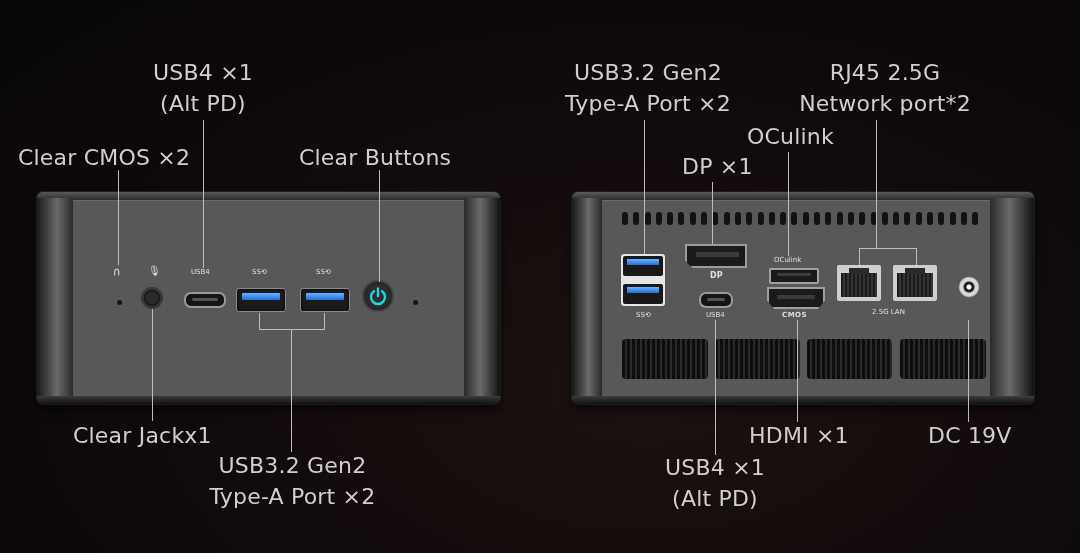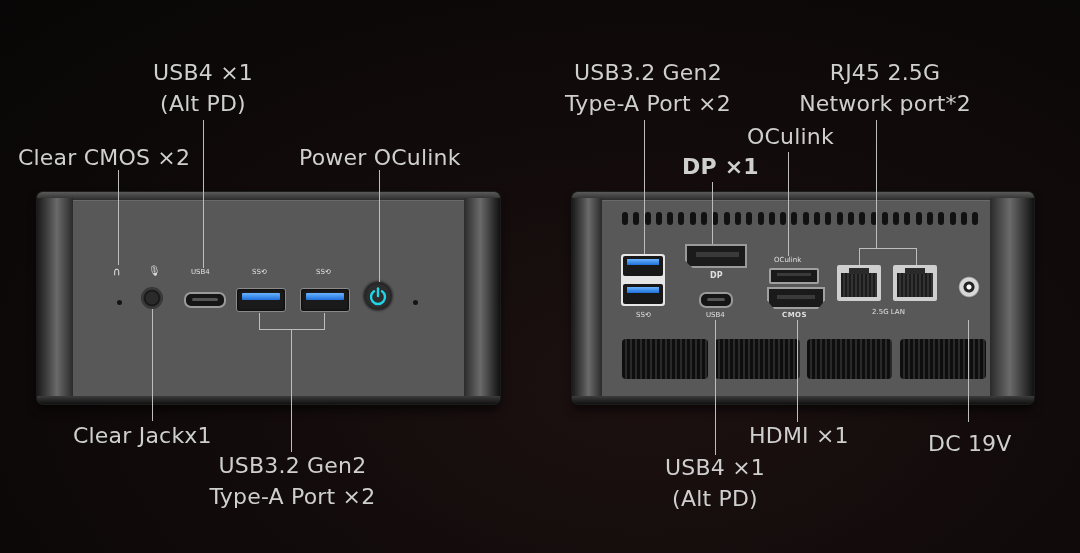--- a/index.html
+++ b/index.html
@@ -158,21 +158,21 @@
 <div class="line vline" style="left:259px; top:313px; height:16px;"></div>
 <div class="line vline" style="left:324px; top:313px; height:16px;"></div>
 <div class="line hline" style="left:259px; top:329px; width:66px;"></div>
 <div class="line vline" style="left:291px; top:329px; height:123px;"></div>
 
 <div class="lbl" style="left:138px; top:57px; width:130px;">
   <div>USB4 ×1</div>
   <div>(Alt PD)</div>
 </div>
 <div class="lbl" style="left:18px; top:142px;">Clear CMOS ×2</div>
-<div class="lbl" style="left:299px; top:142px;">Power OCulink</div>
+<div class="lbl" style="left:299px; top:142px;">Clear Buttons</div>
 <div class="lbl" style="left:73px; top:420px;">Clear Jackx1</div>
 <div class="lbl" style="left:200px; top:450px; width:185px;">
   <div>USB3.2 Gen2</div>
   <div>Type-A Port ×2</div>
 </div>
 
 <div class="device" style="left:572px; top:192px; width:462px; height:212px;">
   <div class="topcap"></div>
   <div class="rail-l" style="left:0; width:30px;"></div>
   <div class="rail-r" style="right:0; width:44px;"></div>
@@ -256,19 +256,19 @@
 
 <div class="lbl" style="left:558px; top:57px; width:180px;">
   <div>USB3.2 Gen2</div>
   <div>Type-A Port ×2</div>
 </div>
 <div class="lbl" style="left:790px; top:57px; width:190px;">
   <div>RJ45 2.5G</div>
   <div>Network port*2</div>
 </div>
 <div class="lbl" style="left:747px; top:121px;">OCulink</div>
-<div class="lbl" style="left:682px; top:151px;font-weight:bold;">DP ×1</div>
+<div class="lbl" style="left:682px; top:151px;">DP ×1</div>
 <div class="lbl" style="left:749px; top:420px;">HDMI ×1</div>
-<div class="lbl" style="left:928px; top:420px;margin-top:8px;">DC 19V</div>
+<div class="lbl" style="left:928px; top:420px;">DC 19V</div>
 <div class="lbl" style="left:655px; top:452px; width:120px;">
   <div>USB4 ×1</div>
   <div>(Alt PD)</div>
 </div>
 
 </body></html>

